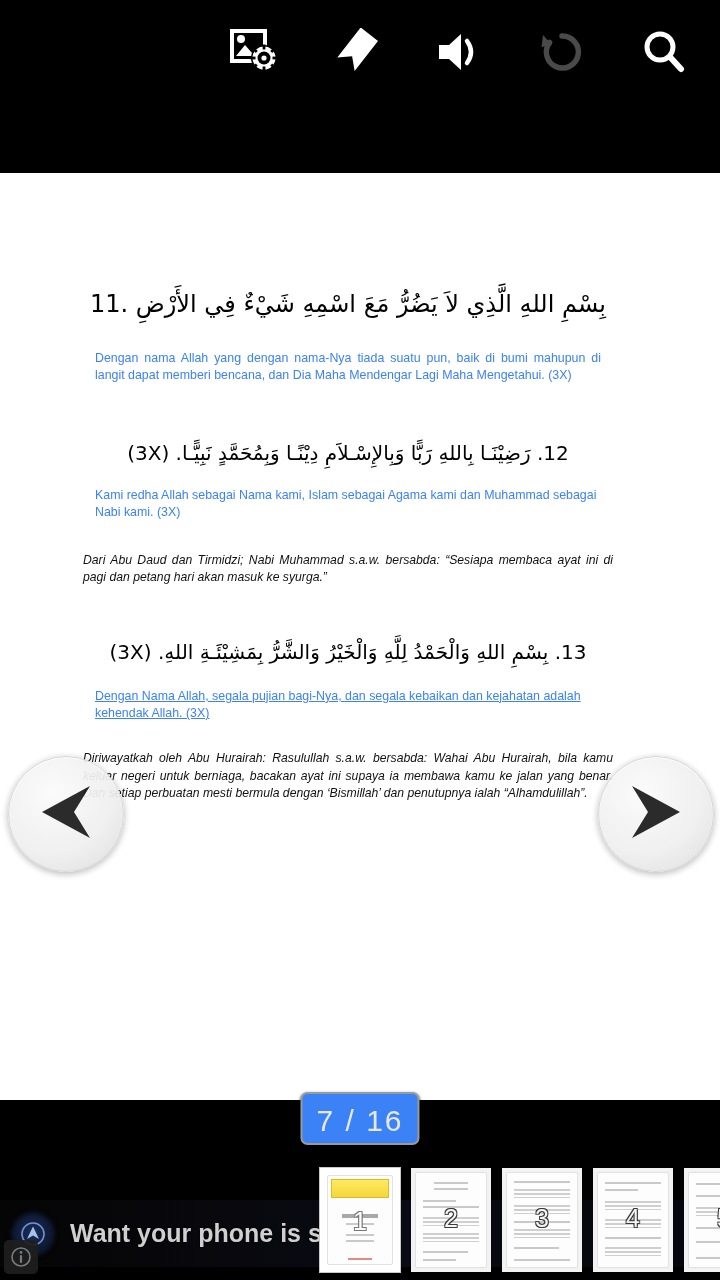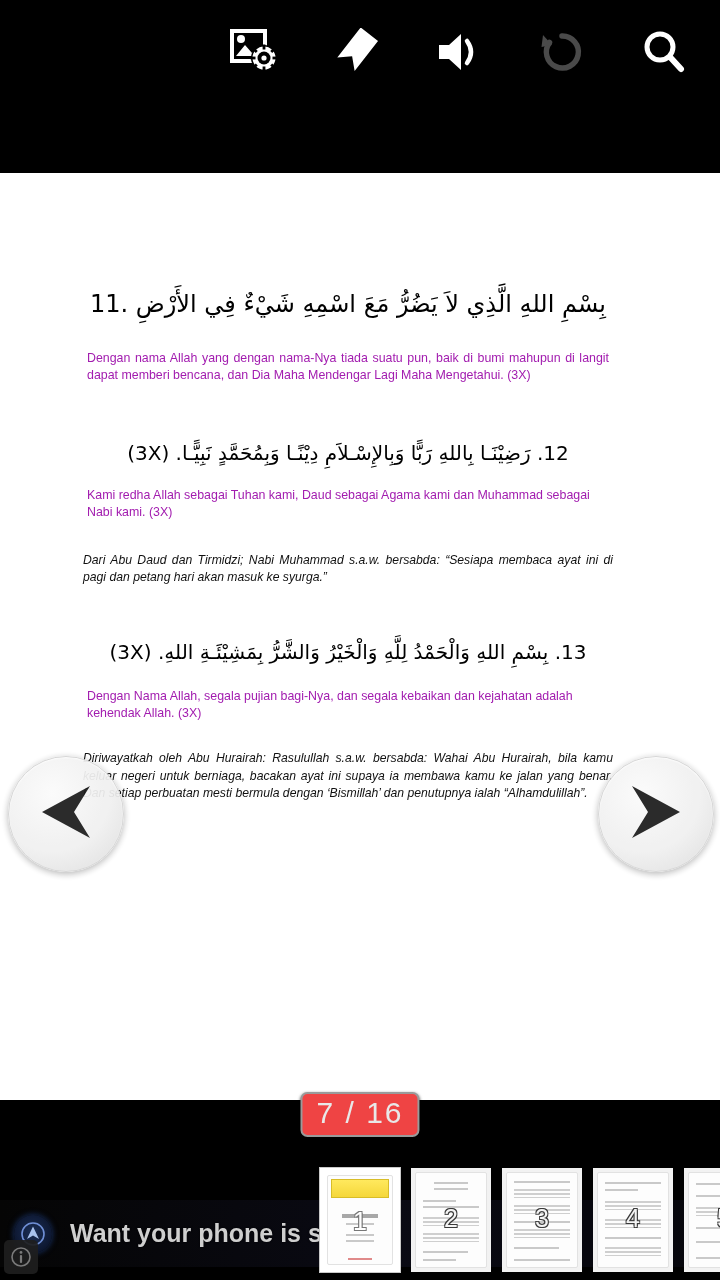--- a/index.html
+++ b/index.html
@@ -65,24 +65,24 @@
     font-family: "DejaVu Sans", sans-serif;
     color: #000;
     line-height: 1.62;
     font-weight: 500;
   }
   .arabic.big { font-size: 24px; }
   .arabic.one-line { font-size: 20px; white-space: nowrap; }
 
   .translation {
     font-size: 12.4px;
-    color: #a21caf;
+    color: #3b82f6;
     text-align: justify;
     line-height: 1.40;
-    margin: 4px;
+    margin: 12px;
   }
 
   .hadith {
     font-size: 12.2px;
     font-style: italic;
     color: #111;
     text-align: justify;
     line-height: 1.42;
     margin: 0;
   }
@@ -103,27 +103,27 @@
   }
   #nav-prev { left: 8px;  top: 583px; }
   #nav-next { left: 598px; top: 583px; }
 
   
   #page-indicator {
     position: absolute;
     left: 50%;
     transform: translateX(-50%);
     top: 1092px;
-    background: #ef4444;
+    background: #3b82f6;
     color: #e8e8e8;
     border: 2px solid #9a9a9a;
     border-radius: 7px;
     font-size: 30px;
     letter-spacing: 2px;
-    padding: 2px 14px 5px 14px;
+    padding: 10px 14px 5px 14px;
     font-family: "Liberation Sans", sans-serif;
     box-shadow: 0 1px 3px rgba(0,0,0,0.6);
     white-space: nowrap;
     z-index: 5;
   }
 
   
   #bottom-area {
     position: absolute;
     left: 0; top: 1100px;
@@ -338,30 +338,30 @@
     <div class="ayah-block" style="margin-top:112px;">
       <div class="arabic big">بِسْمِ اللهِ الَّذِي لاَ يَضُرُّ مَعَ اسْمِهِ شَيْءٌ فِي الأَرْضِ .11</div>
 
       <p class="translation" style="margin-top:26px;">Dengan nama Allah yang dengan nama-Nya tiada suatu pun, baik di bumi mahupun di langit dapat memberi bencana, dan Dia Maha Mendengar Lagi Maha Mengetahui. (3X)</p>
 
     </div>
 
     <div class="ayah-block" style="margin-top:52px;">
       <div class="arabic one-line">12. رَضِيْنَـا بِاللهِ رَبًّا وَبِالإِسْـلاَمِ دِيْنًـا وَبِمُحَمَّدٍ نَبِيًّـا. (3X)</div>
 
-      <p class="translation" style="margin-top:18px; text-align:left;">Kami redha Allah sebagai Tuhan kami, Daud sebagai Agama kami dan Muhammad sebagai Nabi kami.          (3X)</p>
+      <p class="translation" style="margin-top:18px; text-align:left;">Kami redha Allah sebagai Nama kami, Islam sebagai Agama kami dan Muhammad sebagai Nabi kami.          (3X)</p>
 
 
       <p class="hadith" style="margin-top:30px;">Dari Abu Daud dan Tirmidzi; Nabi Muhammad s.a.w. bersabda: “Sesiapa membaca ayat ini di pagi dan petang hari akan masuk ke syurga.”</p>
     </div>
 
     <div class="ayah-block" style="margin-top:50px;">
       <div class="arabic one-line">13. بِسْمِ اللهِ وَالْحَمْدُ لِلَّهِ وَالْخَيْرُ وَالشَّرُّ بِمَشِيْئَـةِ اللهِ. (3X)</div>
 
-      <p class="translation" style="margin-top:19px; text-align:left;">Dengan Nama Allah, segala pujian bagi-Nya, dan segala kebaikan dan kejahatan adalah kehendak Allah.          (3X)</p>
+      <p class="translation" style="margin-top:19px; text-align:left;text-decoration:underline;">Dengan Nama Allah, segala pujian bagi-Nya, dan segala kebaikan dan kejahatan adalah kehendak Allah.          (3X)</p>
 
       <p class="hadith" style="margin-top:28px;">Diriwayatkah oleh Abu Hurairah: Rasulullah s.a.w. bersabda: Wahai Abu Hurairah, bila kamu keluar negeri untuk berniaga, bacakan ayat ini supaya ia membawa kamu ke jalan yang benar.  Dan setiap perbuatan mesti bermula dengan ‘Bismillah’ dan penutupnya ialah “Alhamdulillah”.</p>
     </div>
 
   </div>
 
   <div class="nav-arrow" id="nav-prev">
     <span>
       <svg width="76" height="62" viewBox="0 0 76 62" aria-hidden="true">
         <path d="M62 5 L14 31 L62 57 L46 31 Z" fill="#1c1c1c"></path>

